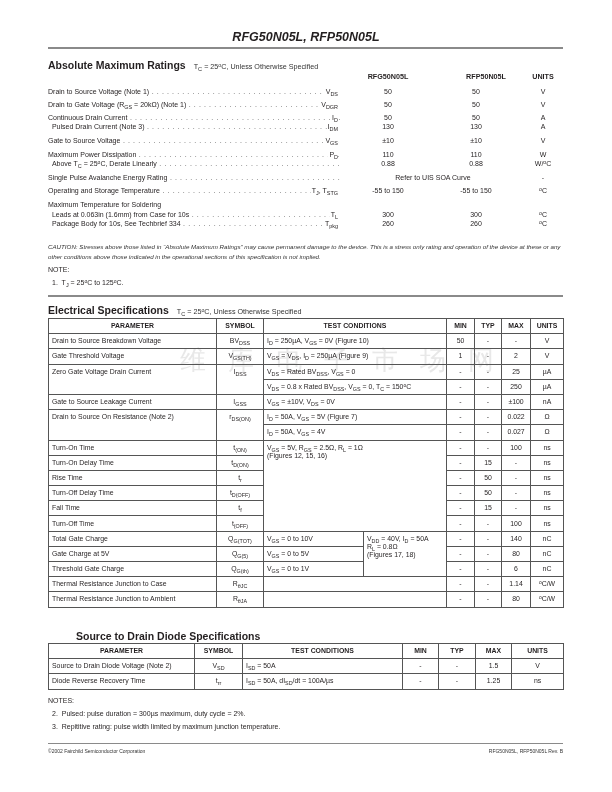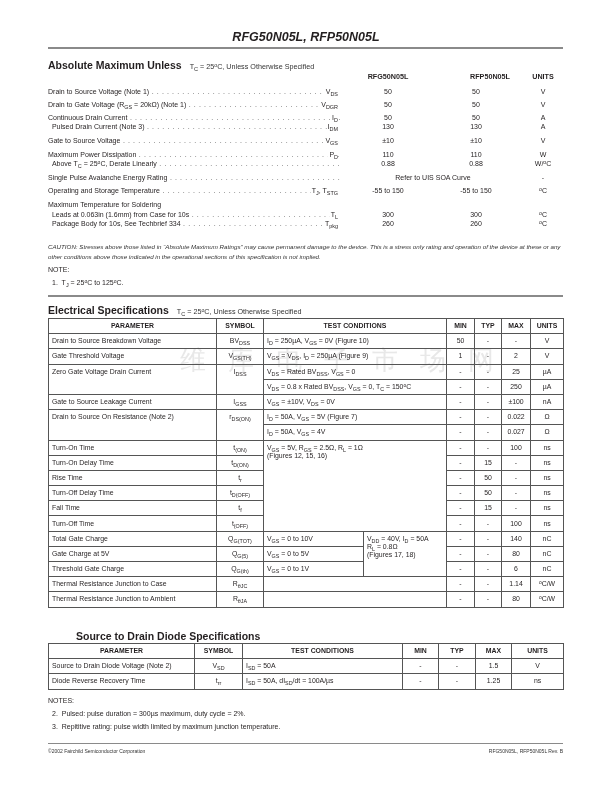--- a/index.html
+++ b/index.html
@@ -44,24 +44,24 @@
 
   .footer { font-size: 5px; color: #333; top: 748px; }
 </style>
 </head>
 <body>
 
 <div class="abs doc-title">RFG50N05L, RFP50N05L</div>
 <div class="abs rule" style="top:47px"></div>
 
 <div class="abs sec-title" style="left:48px; top:59px;">
-  <span>Absolute Maximum Unless</span><span class="sec-sub">T<sub>C</sub> = 25<sup>o</sup>C, Unless Otherwise Specified</span>
+  <span>Absolute Maximum Ratings</span><span class="sec-sub">T<sub>C</sub> = 25<sup>o</sup>C, Unless Otherwise Specified</span>
 </div>
 <div class="abs amr-head" style="left:358px; width:60px; text-align:center; top:72px;">RFG50N05L</div>
-<div class="abs amr-head" style="left:460px; width:60px; text-align:center; top:72px;">RFP50N05L</div>
+<div class="abs amr-head" style="left:446px; width:60px; text-align:right; top:72px;">RFP50N05L</div>
 <div class="abs amr-head" style="left:523px; width:40px; text-align:center; top:72px;">UNITS</div>
 
 <div id="amr-rows">
     <div class="amr-row" style="top: 87px;">
       <div class="lbl-wrap">
         <span class="lbl">Drain to Source Voltage (Note 1)<span class="dots"> . . . . . . . . . . . . . . . . . . . . . . . . . . . . . . . . . . . . . . . . . . . . . . . . . . . . . . . . . . . . . . . . . . . . . . . . . . . . . . . . . . . . . . . . . .</span></span>
         <span class="sym">V<sub>DS</sub></span>
       </div>
       <span class="v1">50</span>
       <span class="v2">50</span>

